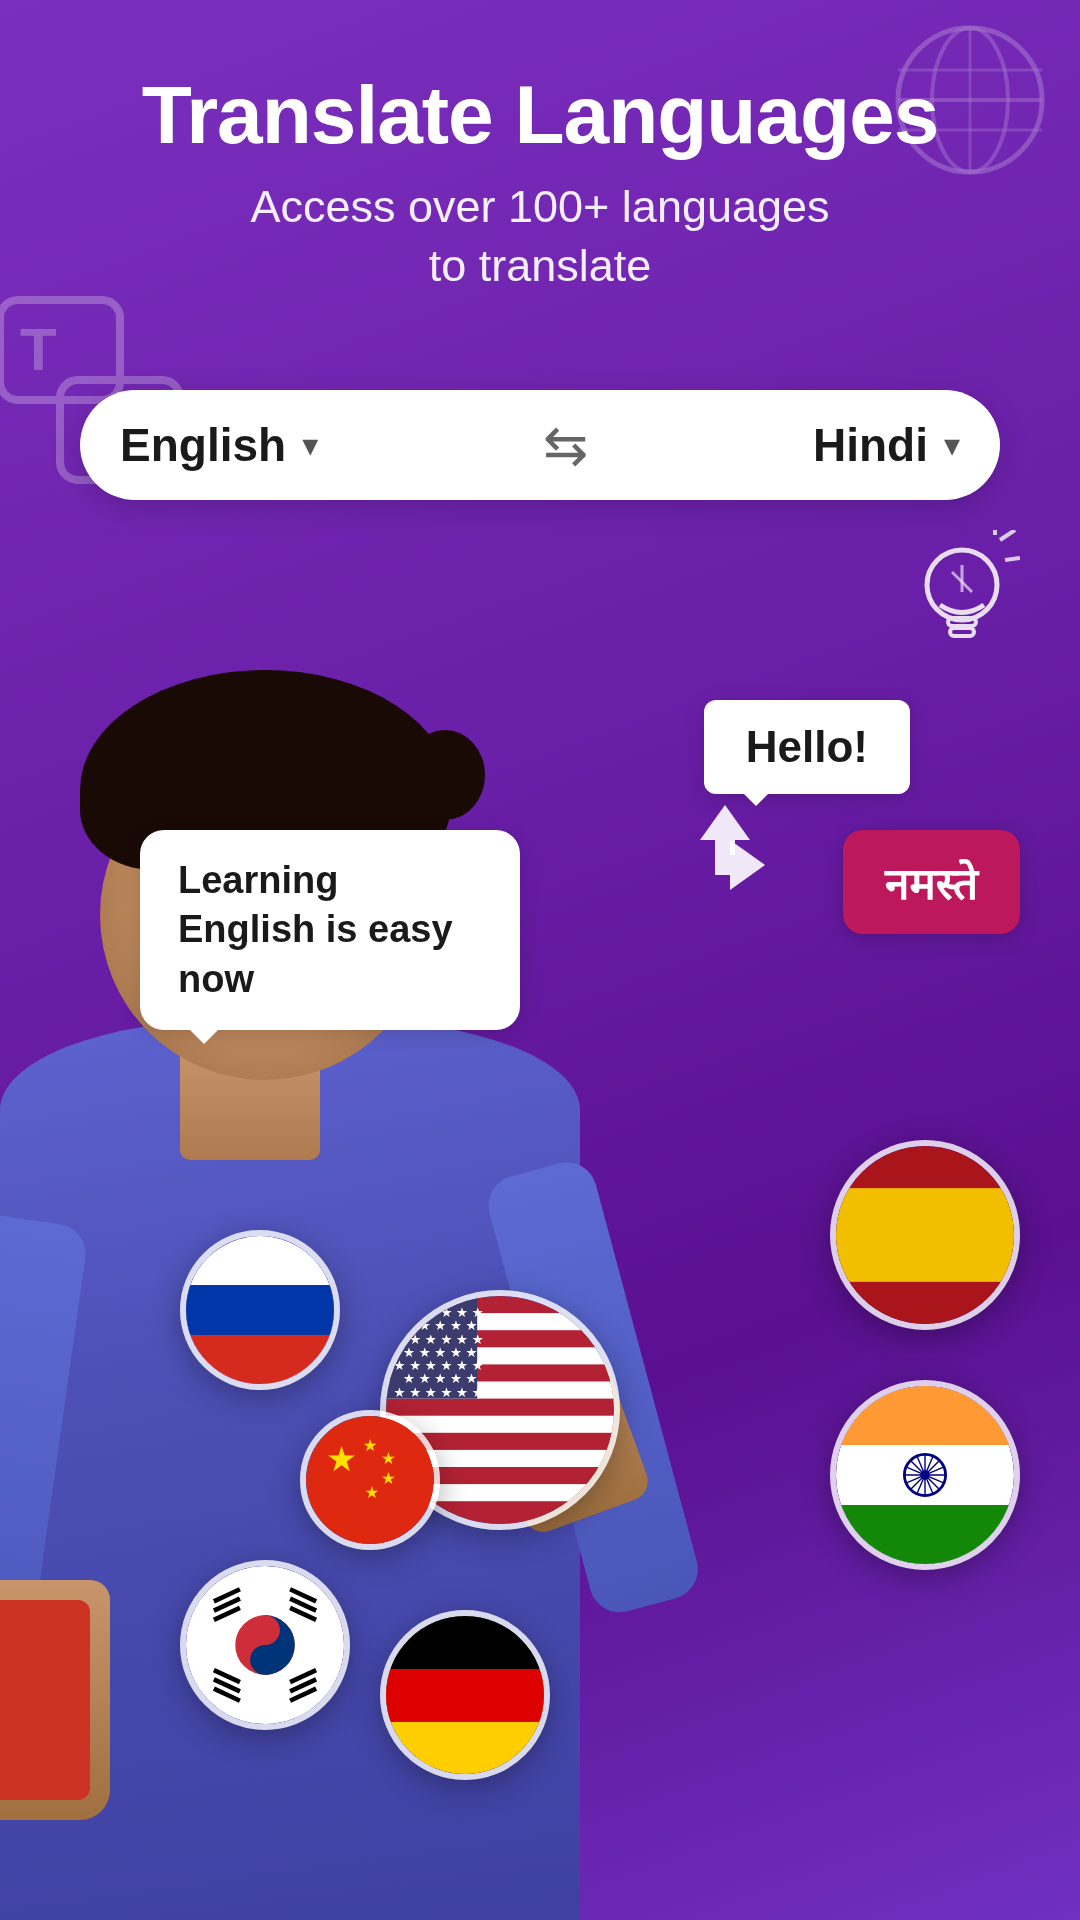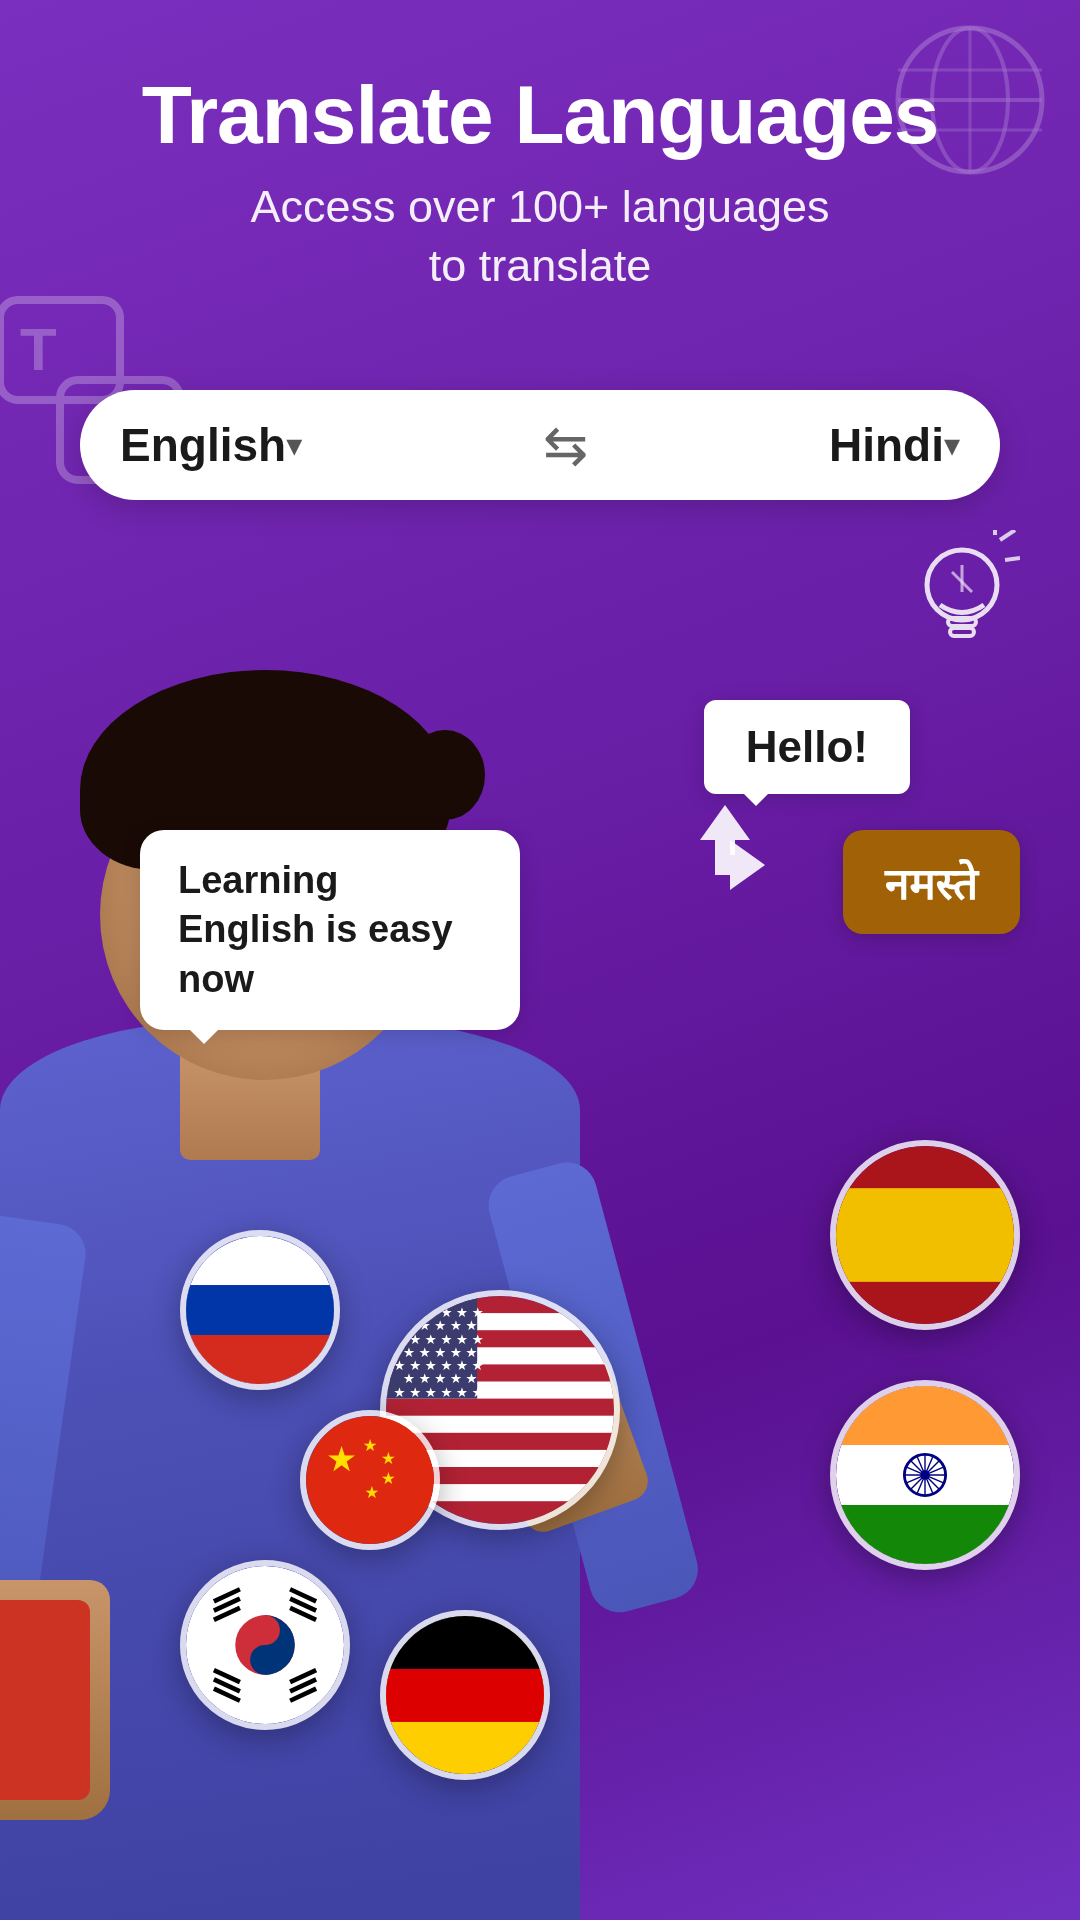--- a/index.html
+++ b/index.html
@@ -78,20 +78,21 @@
       display: flex;
       align-items: center;
       justify-content: space-between;
       padding: 0 40px;
       box-shadow: 0 8px 30px rgba(0,0,0,0.18);
     }
 
     .lang-option {
       display: flex;
       align-items: center;
+      gap: 16px;
       cursor: pointer;
     }
 
     .lang-label {
       font-size: 46px;
       font-weight: 700;
       color: #1a1a1a;
     }
 
     .chevron-icon {
@@ -138,21 +139,21 @@
       bottom: -24px;
       left: 40px;
       border: 12px solid transparent;
       border-top-color: #ffffff;
     }
 
     .bubble-namaste {
       position: absolute;
       top: 350px;
       right: 60px;
-      background: #a16207;
+      background: #be185d;
       border-radius: 20px;
       padding: 22px 42px;
       font-size: 44px;
       font-weight: 700;
       color: #ffffff;
       box-shadow: 0 4px 20px rgba(0,0,0,0.2);
     }
 
     .swap-arrows {
       position: absolute;

